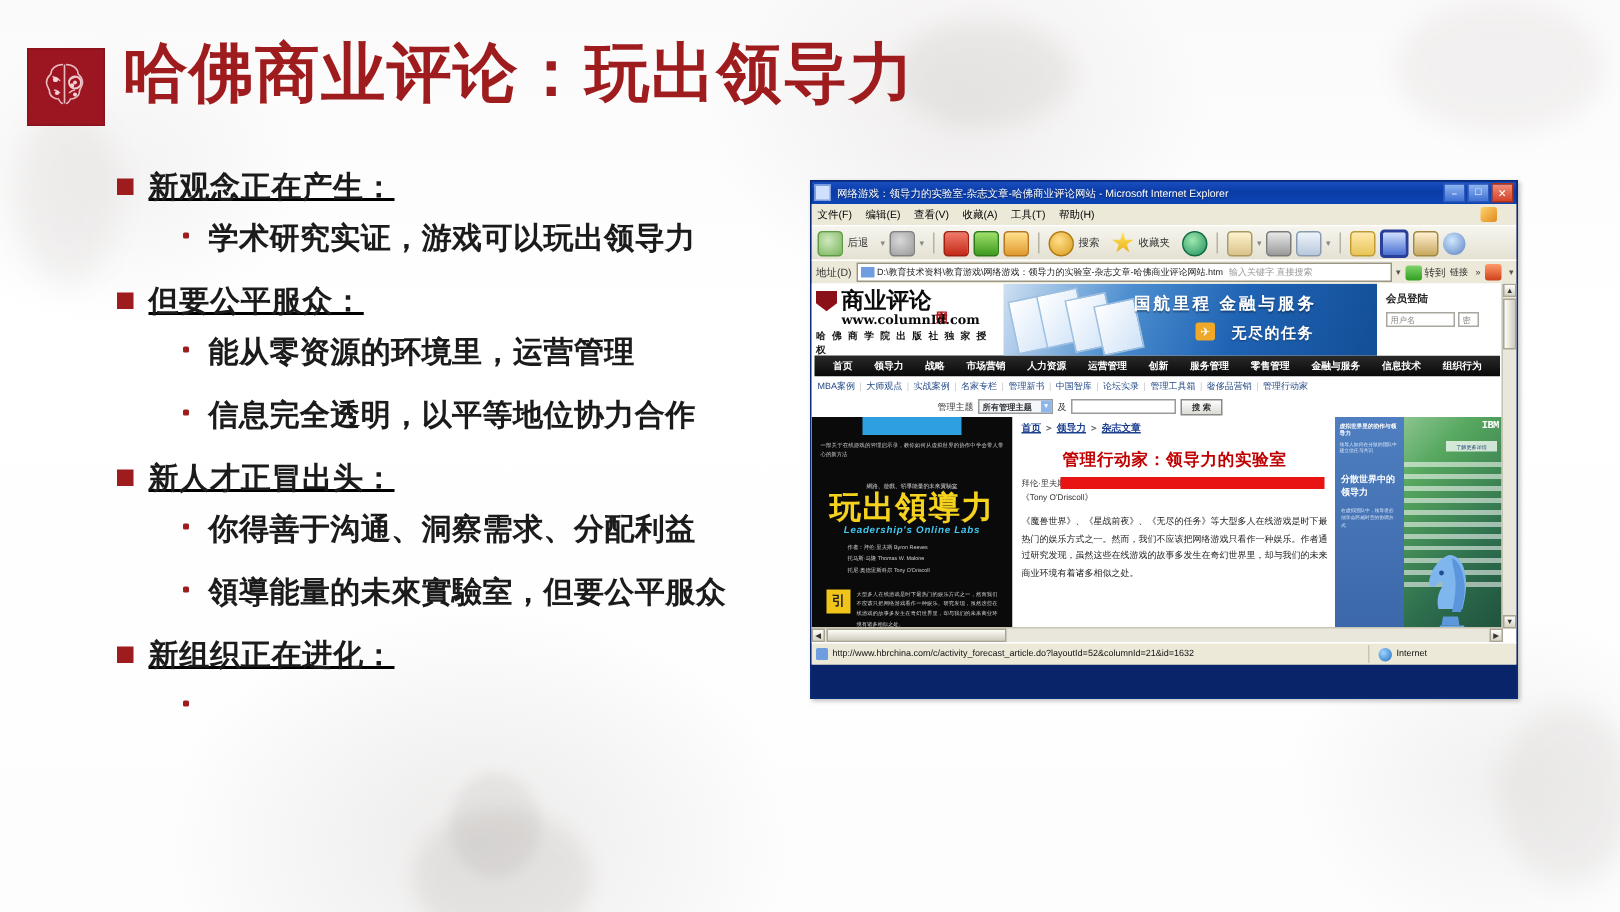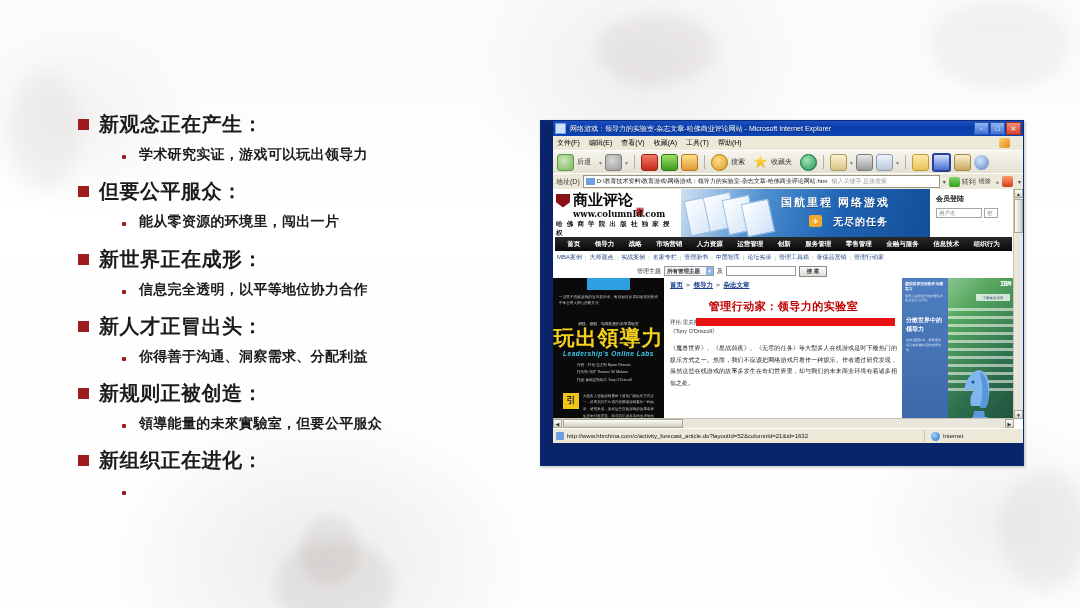--- a/index.html
+++ b/index.html
@@ -39,50 +39,49 @@
   #logo svg { display:block; }
   #title {
     position:absolute; left:82px; top:-2px;
     font-family:"DejaVu Serif","Liberation Serif",serif;
     font-size:43px; font-weight:bold; color:#9e1b1e;
     letter-spacing:1px; white-space:nowrap;
   }
 
   
   #bullets { position:absolute; left:78px; top:110px; width:470px; }
-  .b1 { display:flex; align-items:flex-start; margin:0 0 5px 0; }
+  .b1 { display:flex; align-items:flex-start; margin:0 0 5px 0;text-decoration:underline; }
   .b1-mark {
     width:11px; height:11px; background:#9e1b1e; margin-top:9px;
     margin-right:10px; flex:0 0 11px;
   }
   .b1-txt {
     font-family:"DejaVu Serif","Liberation Serif",serif;
     font-size:20px; color:#1b1b1b; line-height:1.45; font-weight:bold;
     letter-spacing:.5px;
   }
   .b2 { display:flex; align-items:flex-start; margin:1px 0 13px 44px; }
   .b2-mark {
     width:4px; height:4px; background:#9e1b1e; margin-top:11px;
     margin-right:13px; flex:0 0 4px; border-radius:1px;
   }
   .b2-txt {
     font-family:"DejaVu Serif","Liberation Serif",serif;
-    font-size:14px; color:#1b1b1b; line-height:1.45; font-weight:bold;
+    font-size:20px; color:#1b1b1b; line-height:1.45; font-weight:bold;
     letter-spacing:.3px;
   }
 
   
   #ie {
     position:absolute; left:540px; top:120px; width:470px; height:344px;
     background:#0a246a;
     border:1px solid #0a2a7a;
     box-shadow: 1px 1px 3px rgba(0,0,0,.25);
     font-family:"Liberation Sans","DejaVu Sans",sans-serif;
     overflow:hidden;
-    padding-left:12px;
   }
   #ie-title {
     height:15px; background:linear-gradient(180deg,#1a4fc0 0%,#0a3ca8 45%,#0c44b4 100%);
     display:flex; align-items:center; padding:0 2px; color:#fff;
   }
   #ie-title .ttl {
     font-size:7px; white-space:nowrap; overflow:hidden; flex:1;
     text-shadow:0 1px 0 rgba(0,0,0,.4); padding-left:2px;
   }
   .win-ico { width:9px; height:9px; margin-right:2px; background:#cfe0ff;
@@ -182,21 +181,21 @@
   .sel b { width:7px; height:8px; background:#8fb6e8; font-size:5px; color:#fff;
     display:flex; align-items:center; justify-content:center; font-weight:normal;}
   .kw { width:70px; height:10px; border:1px solid #9a9a9a; background:#fff;
     box-sizing:border-box;}
   .sbtn { width:28px; height:11px; border:1px solid #8a8a8a;
     background:linear-gradient(180deg,#fdfdfd,#dcdcd4); font-size:5.5px;
     display:flex; align-items:center; justify-content:center; font-weight:bold;
     box-sizing:border-box;}
 
   .content { display:flex; height:152px; }
-  .col-book { width:111px; background:#0a0a0a; position:relative; overflow:hidden; }
+  .col-book { width:134px; background:#0a0a0a; position:relative; overflow:hidden; }
   .book-top { height:12px; background:#2e9fe0; margin:0 34px; }
   .book-head { color:#cfcfcf; font-size:3.6px; line-height:1.8; padding:4px 6px 0;
     text-align:justify; }
   .book-sub { text-align:center; color:#d8d8d8; font-size:3.8px; margin-top:14px; }
   .book-title { text-align:center; color:#f5d21e; font-size:21px; font-weight:bold;
     font-family:"DejaVu Serif","Liberation Serif",serif; letter-spacing:1px;
     line-height:1; margin-top:1px; }
   .book-en { text-align:center; color:#3fc8f0; font-size:6.5px; font-weight:bold;
     letter-spacing:.5px; margin-top:2px; font-style:italic;}
   .book-auth { color:#cfcfcf; font-size:3.6px; line-height:2.1; margin-top:5px;
@@ -252,67 +251,80 @@
 <body>
 
 <div id="slide">
   <div class="tex a"></div>
   <div class="tex b"></div>
   <div class="tex c"></div>
   <div class="tex d"></div>
   <div class="tex e"></div>
   <div class="tex f"></div>
 
+  <div id="hdr">
+    <div id="logo">
+      <svg width="48" height="48" viewBox="0 0 48 48">
+        <g fill="none" stroke="#e8b9bd" stroke-width="1.1">
+          <path d="M23 10c-5 0-8 3-8 6 0 1-3 2-3 6 0 3 2 4 2 6 0 3 3 5 6 5 1 2 2 3 3 3"></path>
+          <path d="M25 10c5 0 8 3 8 6 0 1 3 2 3 6 0 3-2 4-2 6 0 3-3 5-6 5-1 2-2 3-3 3"></path>
+          <path d="M24 10v26"></path>
+          <path d="M16 18c2 1 4 1 5 3M32 18c-2 1-4 1-5 3M17 27c2 0 3 1 4 2M31 27c-2 0-3 1-4 2"></path>
+        </g>
+        <g fill="#f3d4d7">
+          <circle cx="18" cy="20" r="1.7"></circle>
+            <circle cx="29" cy="24" r="1.5"></circle>
+          <circle cx="19" cy="29" r="1.4"></circle>
+            <circle cx="31" cy="30" r="1.3"></circle>
+        </g>
+        <circle cx="31" cy="22" r="4" fill="none" stroke="#f0cace" stroke-width="1.2"></circle>
+        <circle cx="31" cy="22" r="1.3" fill="#f0cace"></circle>
+      </svg>
+    </div>
+    <div id="title">哈佛商业评论：玩出领导力</div>
+  </div>
 
   <div id="bullets">
     <div>
       <div class="b1">
         <span class="b1-mark"></span>
         <span class="b1-txt">新观念正在产生：</span>
       </div>
       <div class="b2">
         <span class="b2-mark"></span>
         <span class="b2-txt">学术研究实证，游戏可以玩出领导力</span>
       </div>
     </div>
     <div>
       <div class="b1">
         <span class="b1-mark"></span>
         <span class="b1-txt">但要公平服众：</span>
       </div>
       <div class="b2">
         <span class="b2-mark"></span>
-        <span class="b2-txt">能从零资源的环境里，闯出一片</span>
+        <span class="b2-txt">能从零资源的环境里，运营管理</span>
       </div>
     </div>
     <div>
-      <div class="b1">
-        <span class="b1-mark"></span>
-        <span class="b1-txt">新世界正在成形：</span>
-      </div>
       <div class="b2">
         <span class="b2-mark"></span>
         <span class="b2-txt">信息完全透明，以平等地位协力合作</span>
       </div>
     </div>
     <div>
       <div class="b1">
         <span class="b1-mark"></span>
         <span class="b1-txt">新人才正冒出头：</span>
       </div>
       <div class="b2">
         <span class="b2-mark"></span>
         <span class="b2-txt">你得善于沟通、洞察需求、分配利益</span>
       </div>
     </div>
     <div>
-      <div class="b1">
-        <span class="b1-mark"></span>
-        <span class="b1-txt">新规则正被创造：</span>
-      </div>
       <div class="b2">
         <span class="b2-mark"></span>
         <span class="b2-txt">領導能量的未來實驗室，但要公平服众</span>
       </div>
     </div>
     <div>
       <div class="b1">
         <span class="b1-mark"></span>
         <span class="b1-txt">新组织正在进化：</span>
       </div>
@@ -406,21 +418,21 @@
               <div class="hbr-sub">哈 佛 商 学 院 出 版 社 独 家 授 权</div>
             </div>
 
             <div class="banner">
               <div class="banner-mags">
                 <span class="mag" style="left:0;top:6px;width:26px;height:34px"></span>
                 <span class="mag" style="left:19px;top:2px;width:26px;height:34px"></span>
                 <span class="mag" style="left:38px;top:5px;width:26px;height:34px"></span>
                 <span class="mag" style="left:57px;top:9px;width:26px;height:32px"></span>
               </div>
-              <div class="banner-t1">国航里程  网络游戏</div>
+              <div class="banner-t1">国航里程  金融与服务</div>
               <div class="banner-plane">✈</div>
               <div class="banner-t2">无尽的任务</div>
             </div>
 
             <div class="login">
               <div class="login-t">会员登陆</div>
               <div class="login-row">
                 <span class="login-in">用户名</span>
                 <span class="login-in login-in2">密</span>
               </div>

